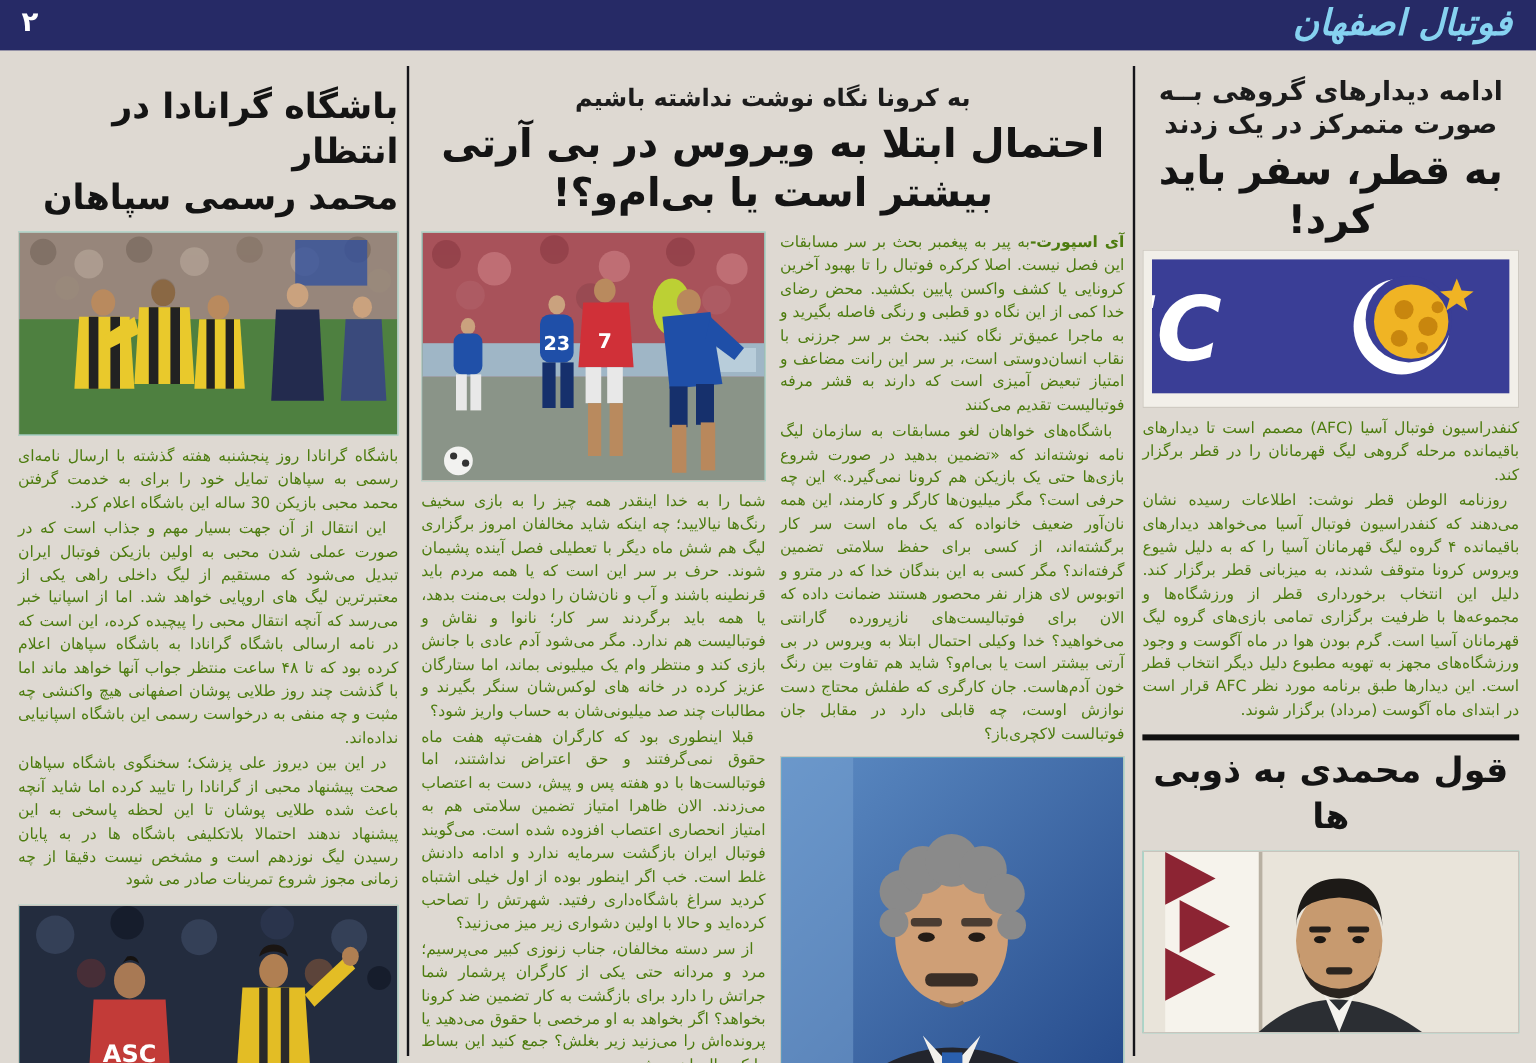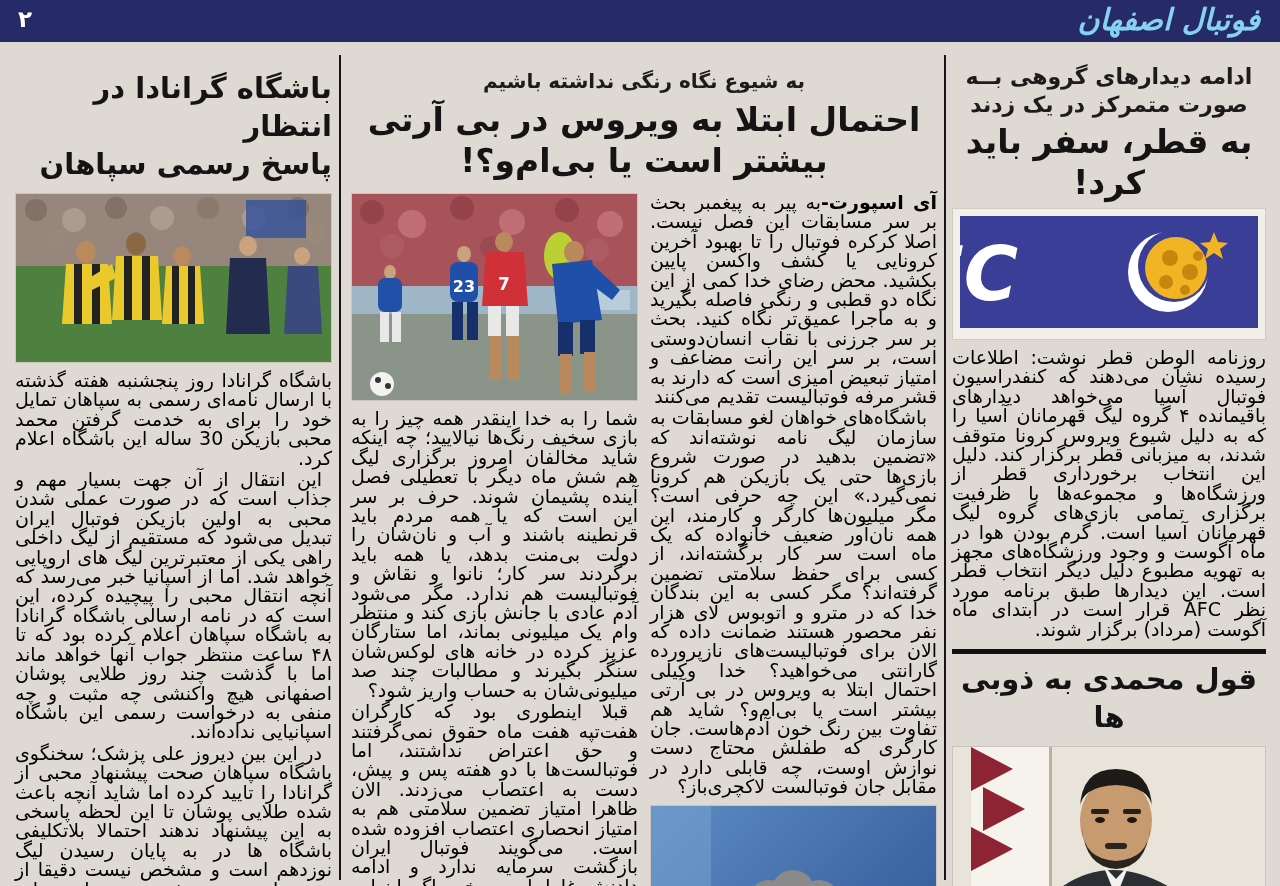--- a/index.html
+++ b/index.html
@@ -15,21 +15,21 @@
   .vdiv-b{left:944px;}
   
   .col{position:absolute;top:55px;direction:rtl;}
   .col-left{left:15px;width:317px;}
   .col-mid{left:351px;width:586px;}
   .col-right{left:952px;width:314px;}
   .kicker{font-weight:bold;color:#1c1c1c;text-align:center;font-size:22px;line-height:28px;}
   .headline{font-weight:bold;color:#141414;text-align:center;}
   .h-big{font-size:33px;line-height:41px;letter-spacing:-.5px;}
   .h-med{font-size:29px;line-height:38px;}
-  .bodytext{font-size:19px;line-height:19.4px;color:#000000;text-align:justify;}
+  .bodytext{font-size:13px;line-height:19.4px;color:#4d7c0f;text-align:justify;}
   .bodytext p{margin:0 0 2px 0;}
   .bodytext p + p{text-indent:10px;}
   .lead-bold{font-weight:bold;}
   .photo{border:1px solid #c9c4bc;line-height:0;background:#5eead4;}
   .photo svg{display:block;}
   .rule{height:5px;background:#111;margin:10px 0 2px 0;}
   .afcbox{background:#f2efe9;padding:7px;border:1px solid #cfcac2;}
   .midcols{display:flex;gap:12px;margin-top:12px;}
   .subcol{width:287px;}
 </style>
@@ -63,20 +63,21 @@
         <circle cx="210" cy="42" r="8" fill="#c8860e"></circle>
         <circle cx="230" cy="56" r="8" fill="#c8860e"></circle>
         <circle cx="206" cy="66" r="7" fill="#c8860e"></circle>
         <circle cx="225" cy="74" r="5" fill="#c8860e"></circle>
         <circle cx="238" cy="40" r="5" fill="#c8860e"></circle>
         <polygon points="254,16 258,26 268,27 260,33 263,43 254,37 245,43 248,33 240,27 250,26" fill="#f0b424"></polygon>
       </svg>
     </div>
 
     <div class="bodytext" style="margin-top:8px;">
+      <p>کنفدراسیون فوتبال آسیا (AFC) مصمم است تا دیدارهای باقیمانده مرحله گروهی لیگ قهرمانان را در قطر برگزار کند.</p>
       <p>روزنامه الوطن قطر نوشت: اطلاعات رسیده نشان می‌دهند که کنفدراسیون فوتبال آسیا می‌خواهد دیدارهای باقیمانده ۴ گروه لیگ قهرمانان آسیا را که به دلیل شیوع ویروس کرونا متوقف شدند، به میزبانی قطر برگزار کند. دلیل این انتخاب برخورداری قطر از ورزشگاه‌ها و مجموعه‌ها با ظرفیت برگزاری تمامی بازی‌های گروه لیگ قهرمانان آسیا است. گرم بودن هوا در ماه آگوست و وجود ورزشگاه‌های مجهز به تهویه مطبوع دلیل دیگر انتخاب قطر است. این دیدارها طبق برنامه مورد نظر AFC قرار است در ابتدای ماه آگوست (مرداد) برگزار شوند.</p>
     </div>
 
     <div class="rule"></div>
 
     <h2 class="headline h-med" style="margin:6px 0 10px 0;">قول محمدی به ذوبی ها</h2>
 
     <div class="photo">
       <svg width="312" height="150" viewBox="0 0 312 150" preserveAspectRatio="none">
         <rect width="312" height="150" fill="#e9e4da"></rect>
@@ -94,21 +95,21 @@
         <rect x="170" y="62" width="18" height="5" rx="2" fill="#241f1b"></rect>
         <ellipse cx="147" cy="73" rx="5" ry="3" fill="#1c1713"></ellipse>
         <ellipse cx="179" cy="73" rx="5" ry="3" fill="#1c1713"></ellipse>
         <rect x="152" y="96" width="22" height="6" rx="3" fill="#2a241f"></rect>
       </svg>
     </div>
 
   </section>
 
   <section class="col col-mid">
-    <div class="kicker" style="margin-top:12px;font-size:20px;">به شیوع نگاه رنگی نداشته باشیم</div>
+    <div class="kicker" style="margin-top:12px;font-size:20px;">به کرونا نگاه نوشت نداشته باشیم</div>
     <h1 class="headline h-big" style="margin:4px 0 0 0;">
       <div>احتمال ابتلا به ویروس در بی آرتی</div>
       <div>بیشتر است یا بی‌ام‌و؟!</div>
     </h1>
 
     <div class="midcols">
 
       <div class="subcol">
         <div class="bodytext">
           <p><span class="lead-bold">آی اسپورت-</span><span>به پیر به پیغمبر بحث بر سر مسابقات این فصل نیست. اصلا کرکره فوتبال را تا بهبود آخرین کرونایی یا کشف واکسن پایین بکشید. محض رضای خدا کمی از این نگاه دو قطبی و رنگی فاصله بگیرید و به ماجرا عمیق‌تر نگاه کنید. بحث بر سر جرزنی با نقاب انسان‌دوستی است، بر سر این رانت مضاعف و امتیاز تبعیض آمیزی است که دارند به قشر مرفه فوتبالیست تقدیم می‌کنند</span></p>
@@ -211,21 +212,21 @@
           <p>قبلا اینطوری بود که کارگران هفت‌تپه هفت ماه حقوق نمی‌گرفتند و حق اعتراض نداشتند، اما فوتبالست‌ها با دو هفته پس و پیش، دست به اعتصاب می‌زدند. الان ظاهرا امتیاز تضمین سلامتی هم به امتیاز انحصاری اعتصاب افزوده شده است. می‌گویند فوتبال ایران بازگشت سرمایه ندارد و ادامه دادنش غلط است. خب اگر اینطور بوده از اول خیلی اشتباه کردید سراغ باشگاه‌داری رفتید. شهرتش را تصاحب کرده‌اید و حالا با اولین دشواری زیر میز می‌زنید؟</p>
           <p>از سر دسته مخالفان، جناب زنوزی کبیر می‌پرسیم؛ مرد و مردانه حتی یکی از کارگران پرشمار شما جراتش را دارد برای بازگشت به کار تضمین ضد کرونا بخواهد؟ اگر بخواهد به او مرخصی با حقوق می‌دهید یا پرونده‌اش را می‌زنید زیر بغلش؟ جمع کنید این بساط را که حال‌مان بد شد.</p>
         </div>
       </div>
     </div>
   </section>
 
   <section class="col col-left">
     <h1 class="headline h-med" style="margin:14px 0 10px 0;text-align:right;">
       <div>باشگاه گرانادا در انتظار</div>
-      <div>پاسخ رسمی سپاهان</div>
+      <div>محمد رسمی سپاهان</div>
     </h1>
 
     <div class="photo">
       <svg width="315" height="168" viewBox="0 0 315 168" preserveAspectRatio="none">
         <rect width="315" height="168" fill="#97867b"></rect>
         <g opacity="0.75">
           <circle cx="20" cy="16" r="11" fill="#7a6a5f"></circle>
             <circle cx="58" cy="26" r="12" fill="#b3a396"></circle>
           <circle cx="100" cy="14" r="11" fill="#7a6a5f"></circle>
             <circle cx="146" cy="24" r="12" fill="#b3a396"></circle>

